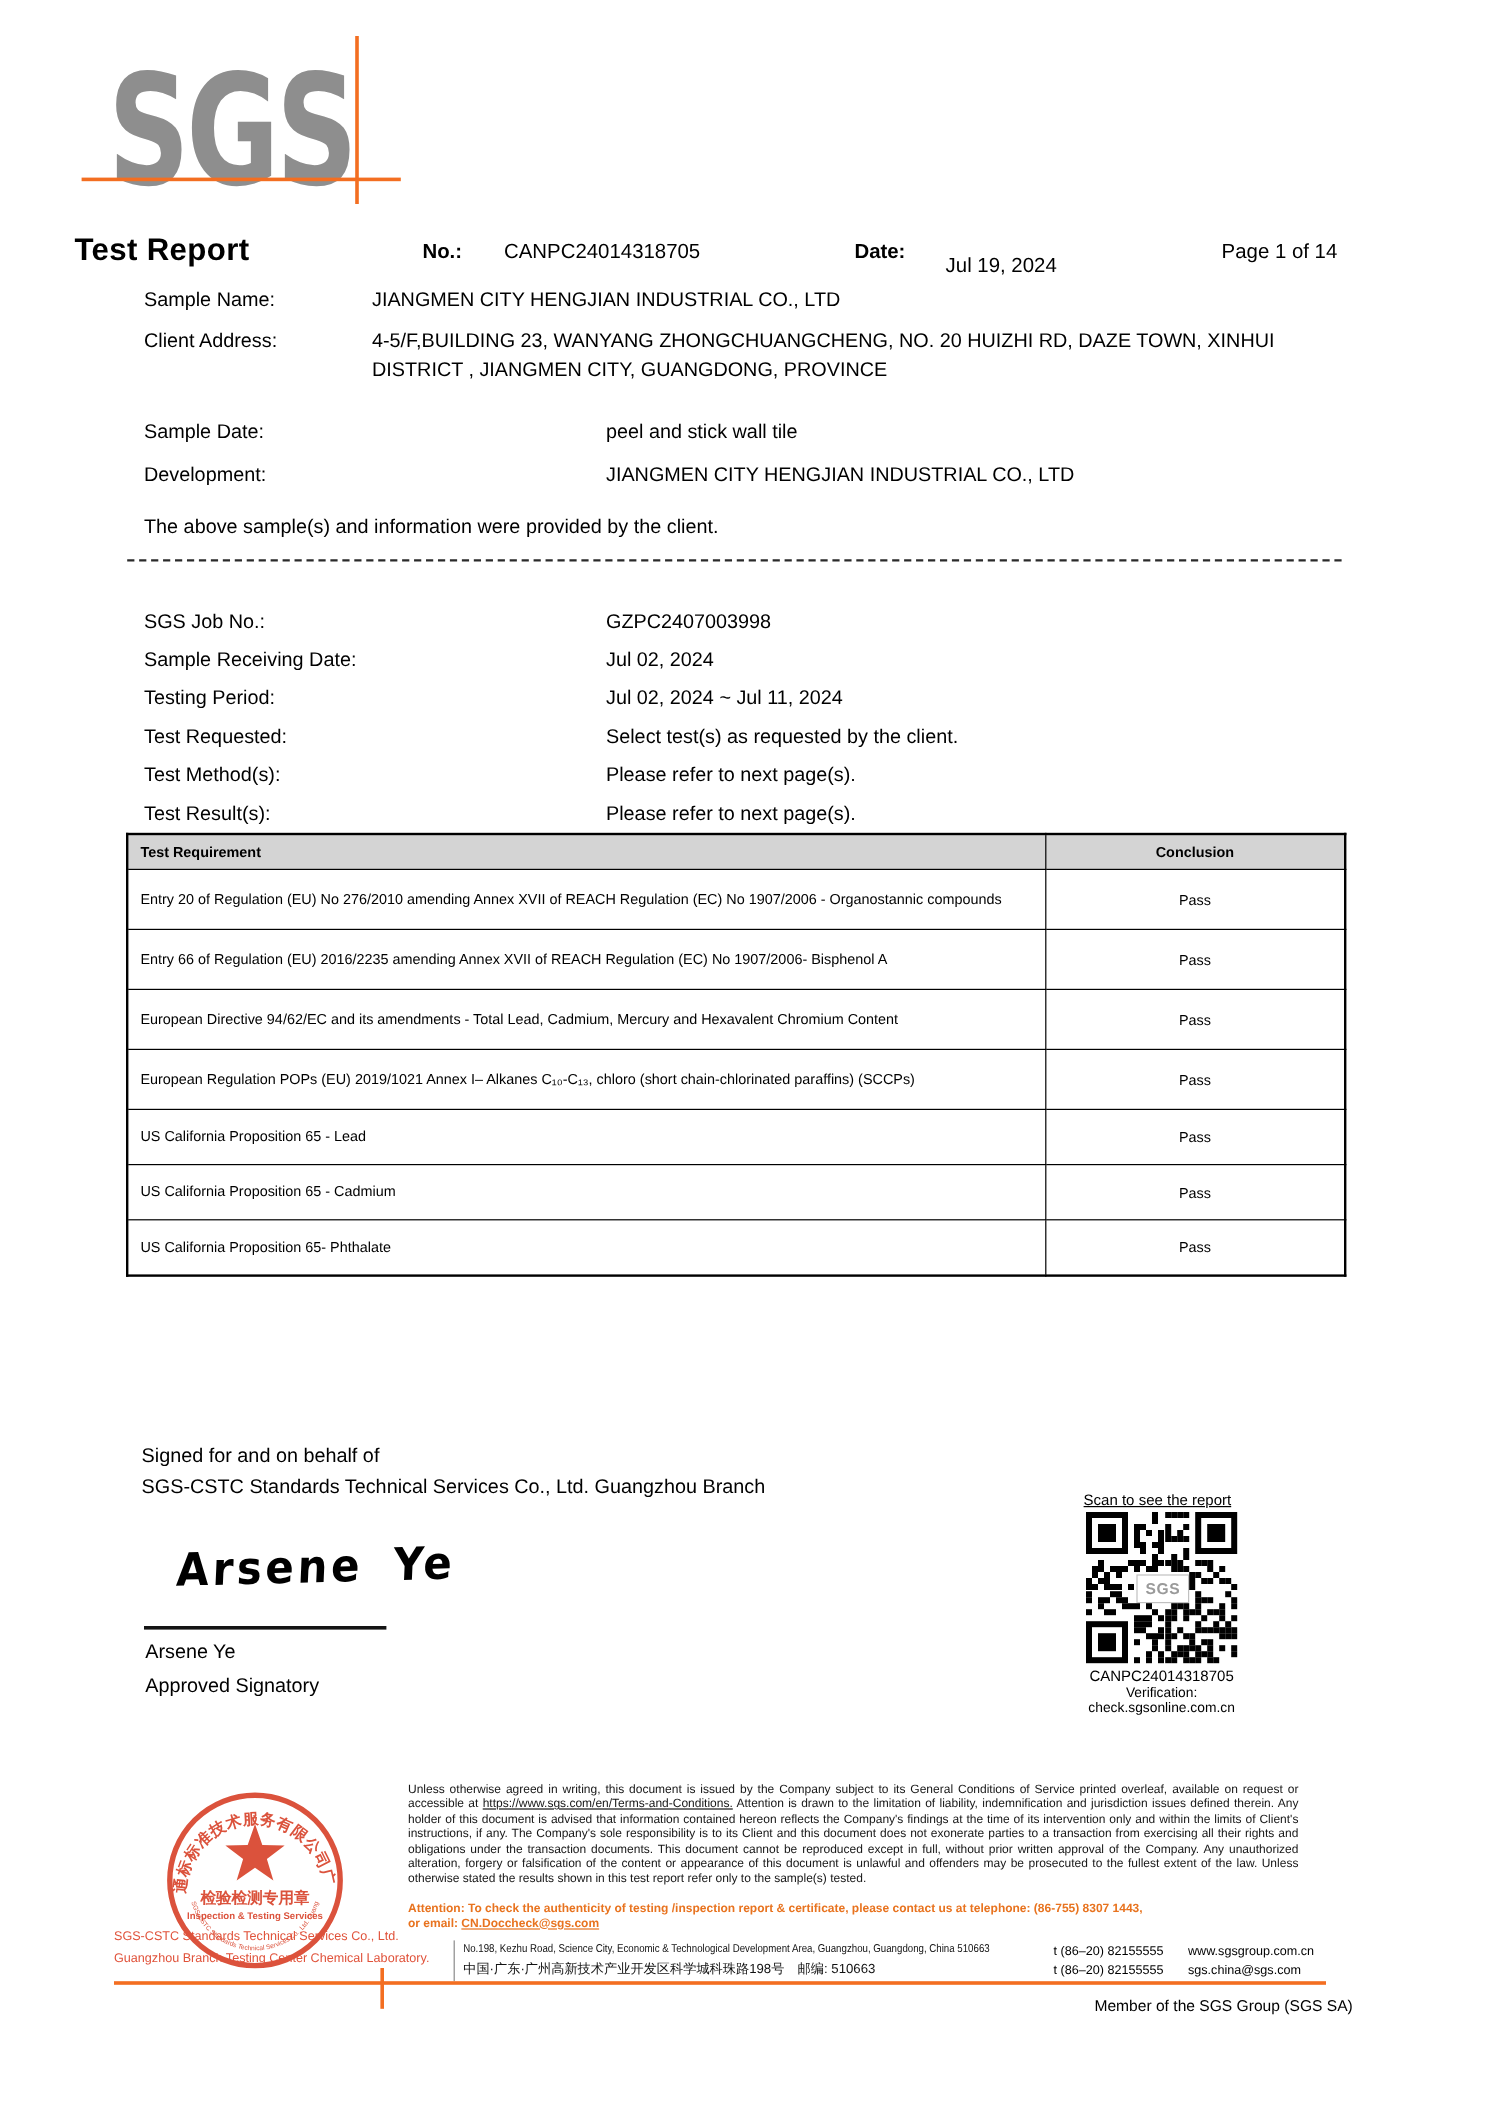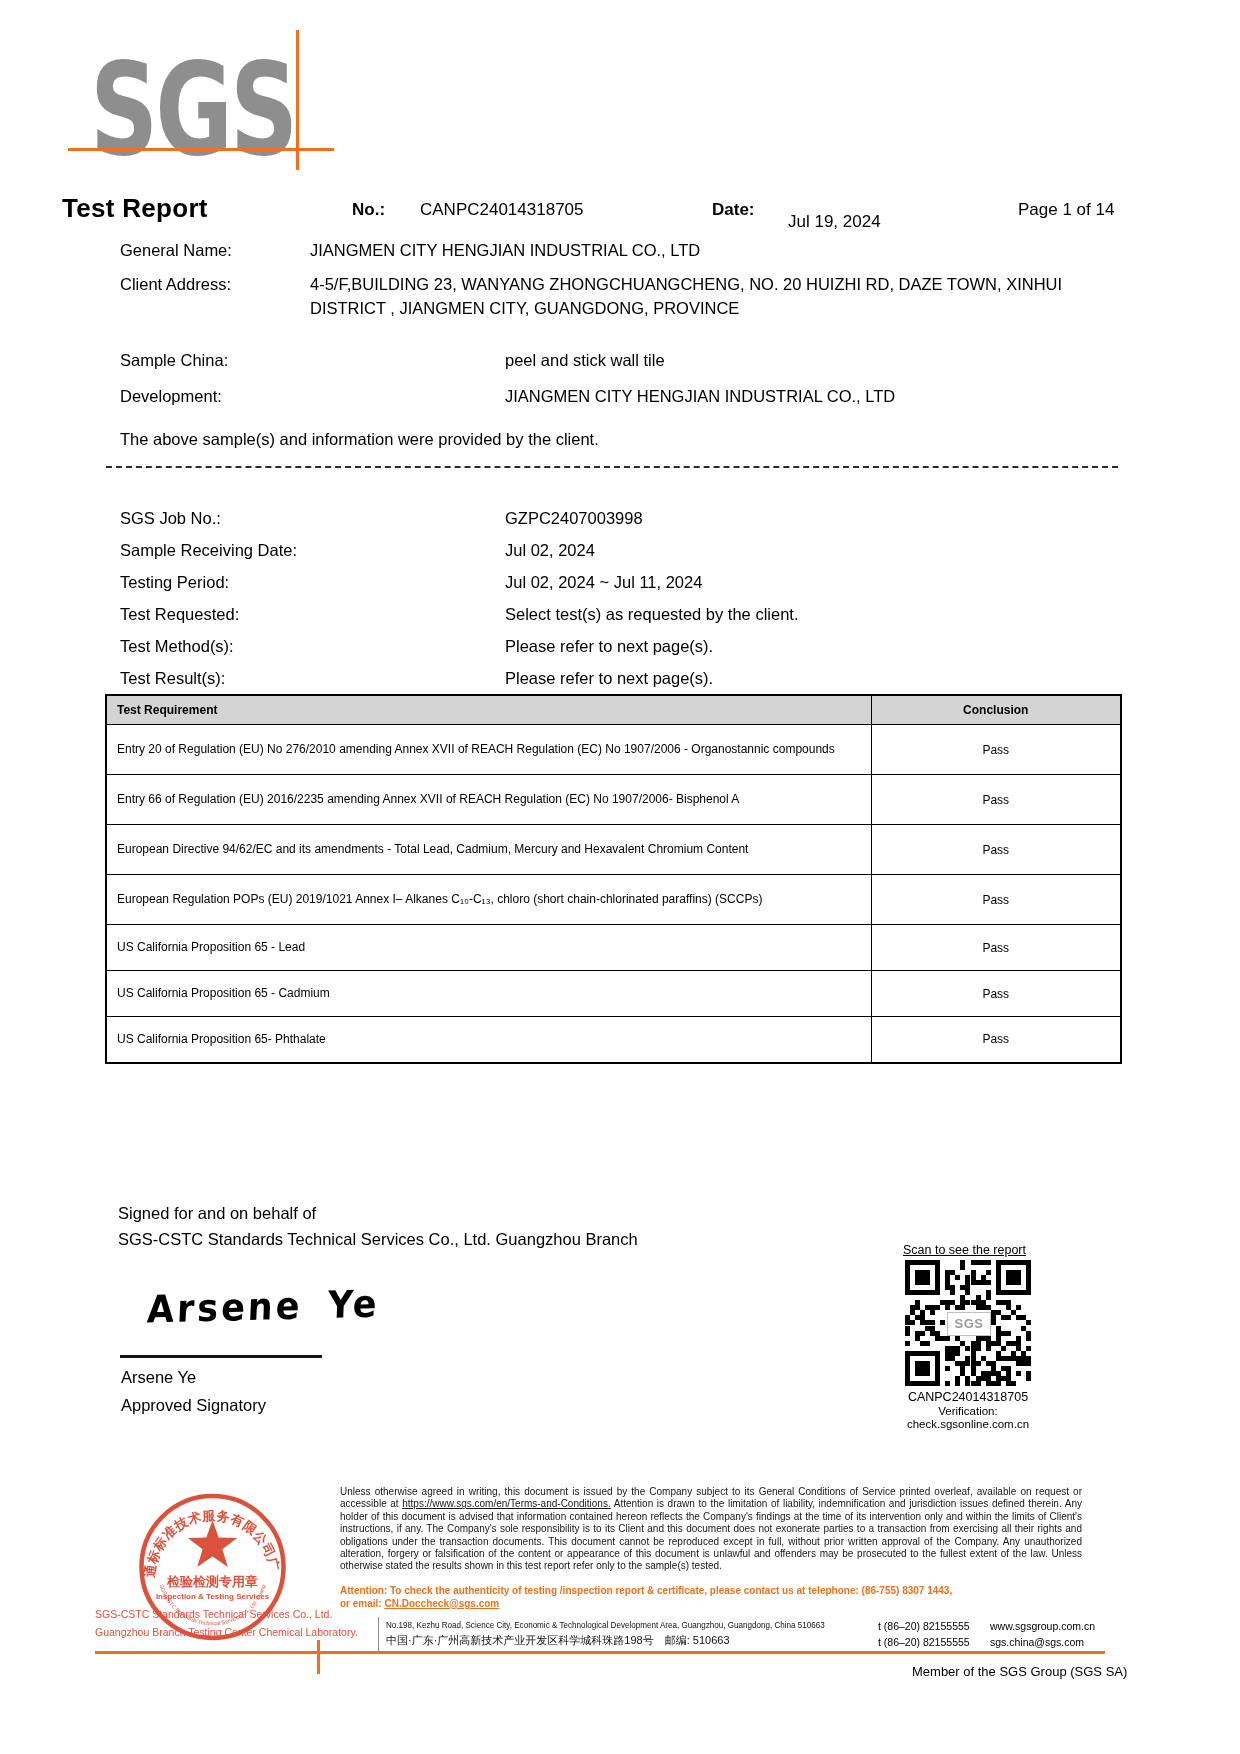--- a/index.html
+++ b/index.html
@@ -106,29 +106,29 @@
 <div class="abs logo-vline"></div>
 
 <div class="abs page-title">Test Report</div>
 <div class="abs hdr b hdr-no-label">No.:</div>
 <div class="abs hdr hdr-no">CANPC24014318705</div>
 <div class="abs hdr b hdr-date-label">Date:</div>
 <div class="abs hdr hdr-date">Jul 19, 2024</div>
 <div class="abs hdr hdr-page">Page 1 of 14</div>
 
 <div class="abs row" style="top:238px;">
-  <span class="lbl">General Name:</span>
+  <span class="lbl">Sample Name:</span>
   <span class="val1">JIANGMEN CITY HENGJIAN INDUSTRIAL CO., LTD</span>
 </div>
 <div class="abs row" style="top:272px;">
   <span class="lbl">Client Address:</span>
   <span class="val1">4-5/F,BUILDING 23, WANYANG ZHONGCHUANGCHENG, NO. 20 HUIZHI RD, DAZE TOWN, XINHUI DISTRICT , JIANGMEN CITY, GUANGDONG, PROVINCE</span>
 </div>
 <div class="abs row" style="top:348px;">
-  <span class="lbl">Sample China:</span>
+  <span class="lbl">Sample Date:</span>
   <span class="val2">peel and stick wall tile</span>
 </div>
 <div class="abs row" style="top:384px;">
   <span class="lbl">Development:</span>
   <span class="val2">JIANGMEN CITY HENGJIAN  INDUSTRIAL CO., LTD</span>
 </div>
 <div class="abs note">The above sample(s) and information were provided by the client.</div>
 <div class="abs dash-sep"></div>
 
 <div class="abs row" style="top:506px;">

